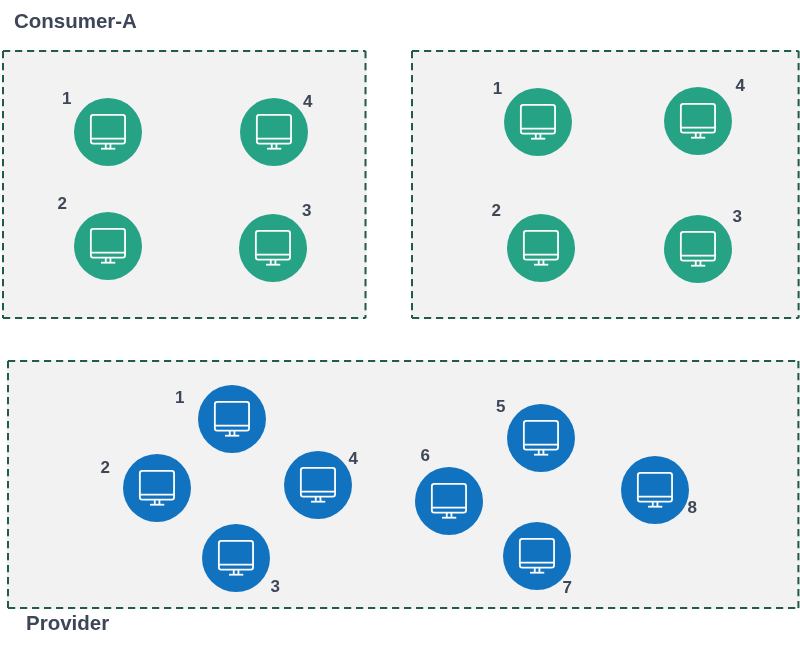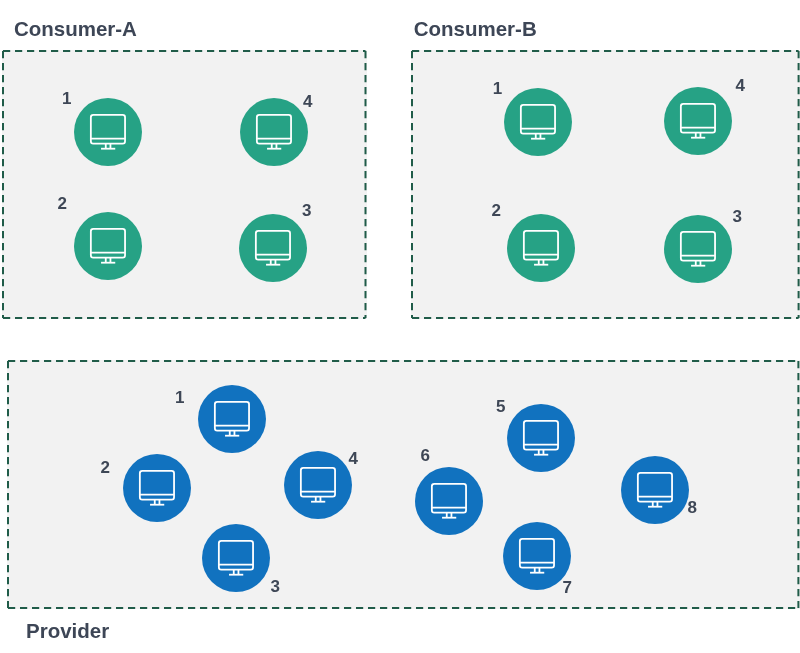--- a/index.html
+++ b/index.html
@@ -15,21 +15,20 @@
   .zone { position:absolute; box-sizing:border-box; }
   .zone-border { position:absolute; left:0; top:0; display:block; }
 
   .zone-title {
     position:absolute;
     font-weight:bold;
     font-size:20.5px;
     line-height:20.5px;
     color:#3d4656;
     white-space:nowrap;
-    margin-top:8px;
   }
 
   .node { position:absolute; border-radius:50%; }
   .node .monitor { display:block; }
 
   .node-label {
     position:absolute;
     font-weight:bold;
     font-size:17px;
     line-height:17px;
@@ -97,21 +96,20 @@
   <div class="node-label" style="left:302.0px;top:202.4px">3</div>
 
   <div class="zone" style="left:411.2px;top:50.0px;width:388.6px;height:269px;background:#f2f2f2">
     <svg class="zone-border" width="388.6" height="269" viewBox="0 0 388.6 269">
         <path d="M1.0 1.0 L387.6 1.0" fill="none" stroke="#205c49" stroke-width="2" stroke-dasharray="7.2 4.8" stroke-linecap="butt"></path>
         <path d="M387.6 1.0 L387.6 268.0" fill="none" stroke="#205c49" stroke-width="2" stroke-dasharray="7.2 4.8" stroke-linecap="butt"></path>
         <path d="M1.0 268.0 L387.6 268.0" fill="none" stroke="#205c49" stroke-width="2" stroke-dasharray="7.2 4.8" stroke-linecap="butt"></path>
         <path d="M1.0 1.0 L1.0 268.0" fill="none" stroke="#205c49" stroke-width="2" stroke-dasharray="7.2 4.8" stroke-linecap="butt"></path>
       </svg>
   </div>
-  <div class="zone-title" style="left:413.7px;top:11.2px">Consumer-B</div>
   <div class="node" style="left:504.4px;top:88.3px;width:68px;height:68px;background:#26a285">
     <svg class="monitor" viewBox="0 0 68 68" width="68" height="68">
         <g fill="none" stroke="#ffffff" stroke-width="1.8" stroke-linejoin="round" stroke-linecap="butt">
           <path class="mon-screen" d="M19.25 16.8 H48.65 A2.4 2.4 0 0 1 51.05 19.2 V43.3 A2.4 2.4 0 0 1 48.65 45.7 H19.25 A2.4 2.4 0 0 1 16.85 43.3 V19.2 A2.4 2.4 0 0 1 19.25 16.8 Z"></path>
           <path class="mon-sep" d="M16.85 40.7 H51.05"></path>
           <path class="mon-legs" d="M31.75 45.7 V50.7 M36.45 45.7 V50.7"></path>
           <path class="mon-base" d="M27.05 50.7 H41.25"></path>
         </g>
       </svg>
   </div>

